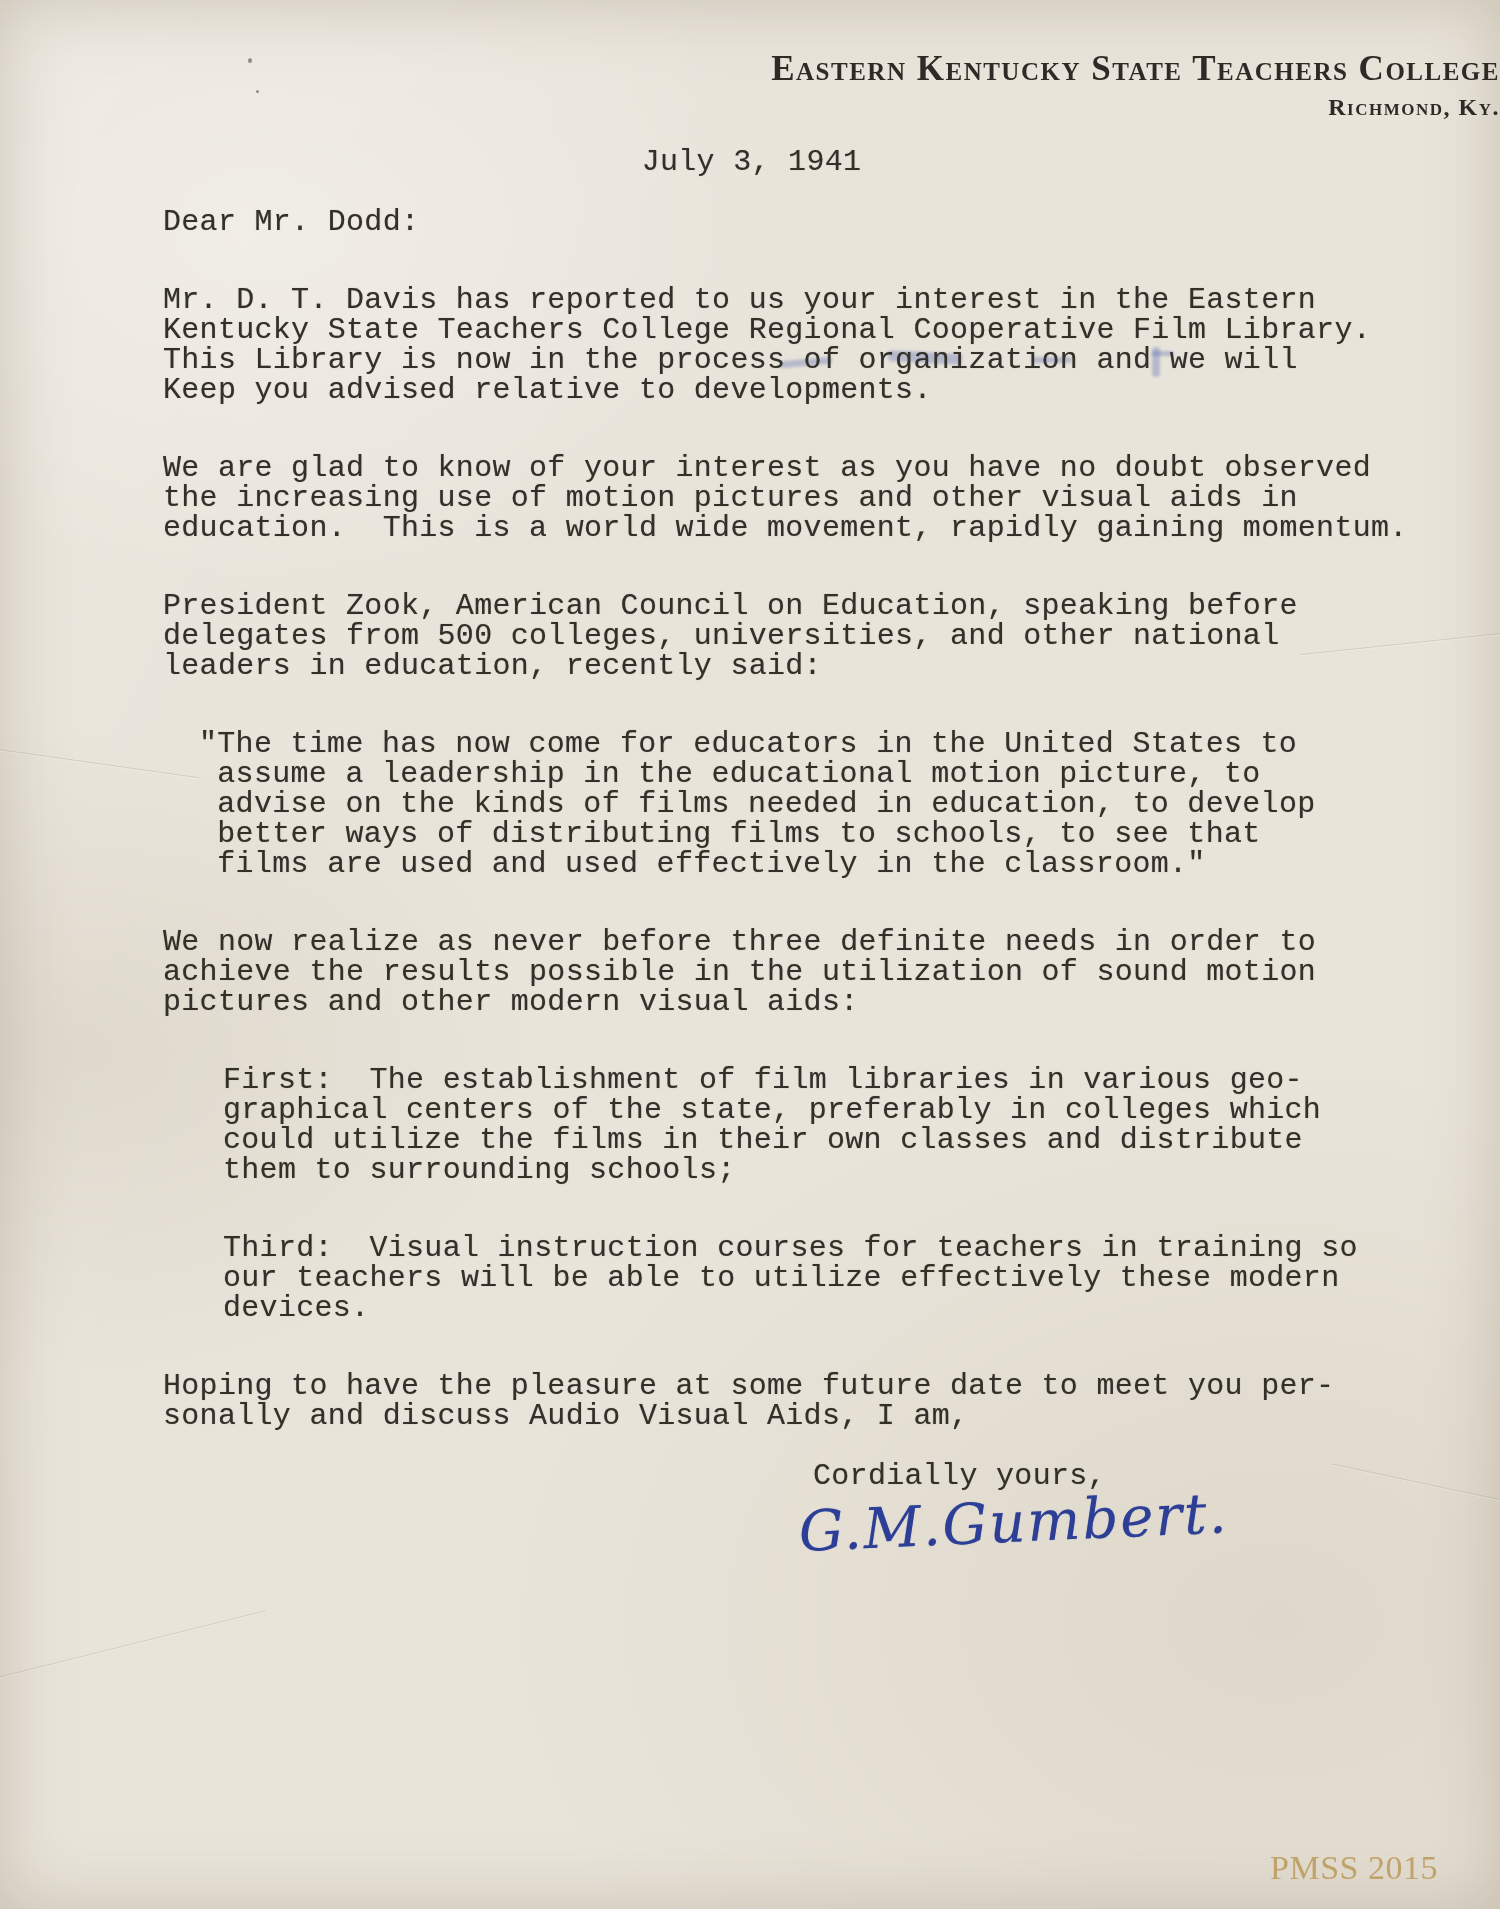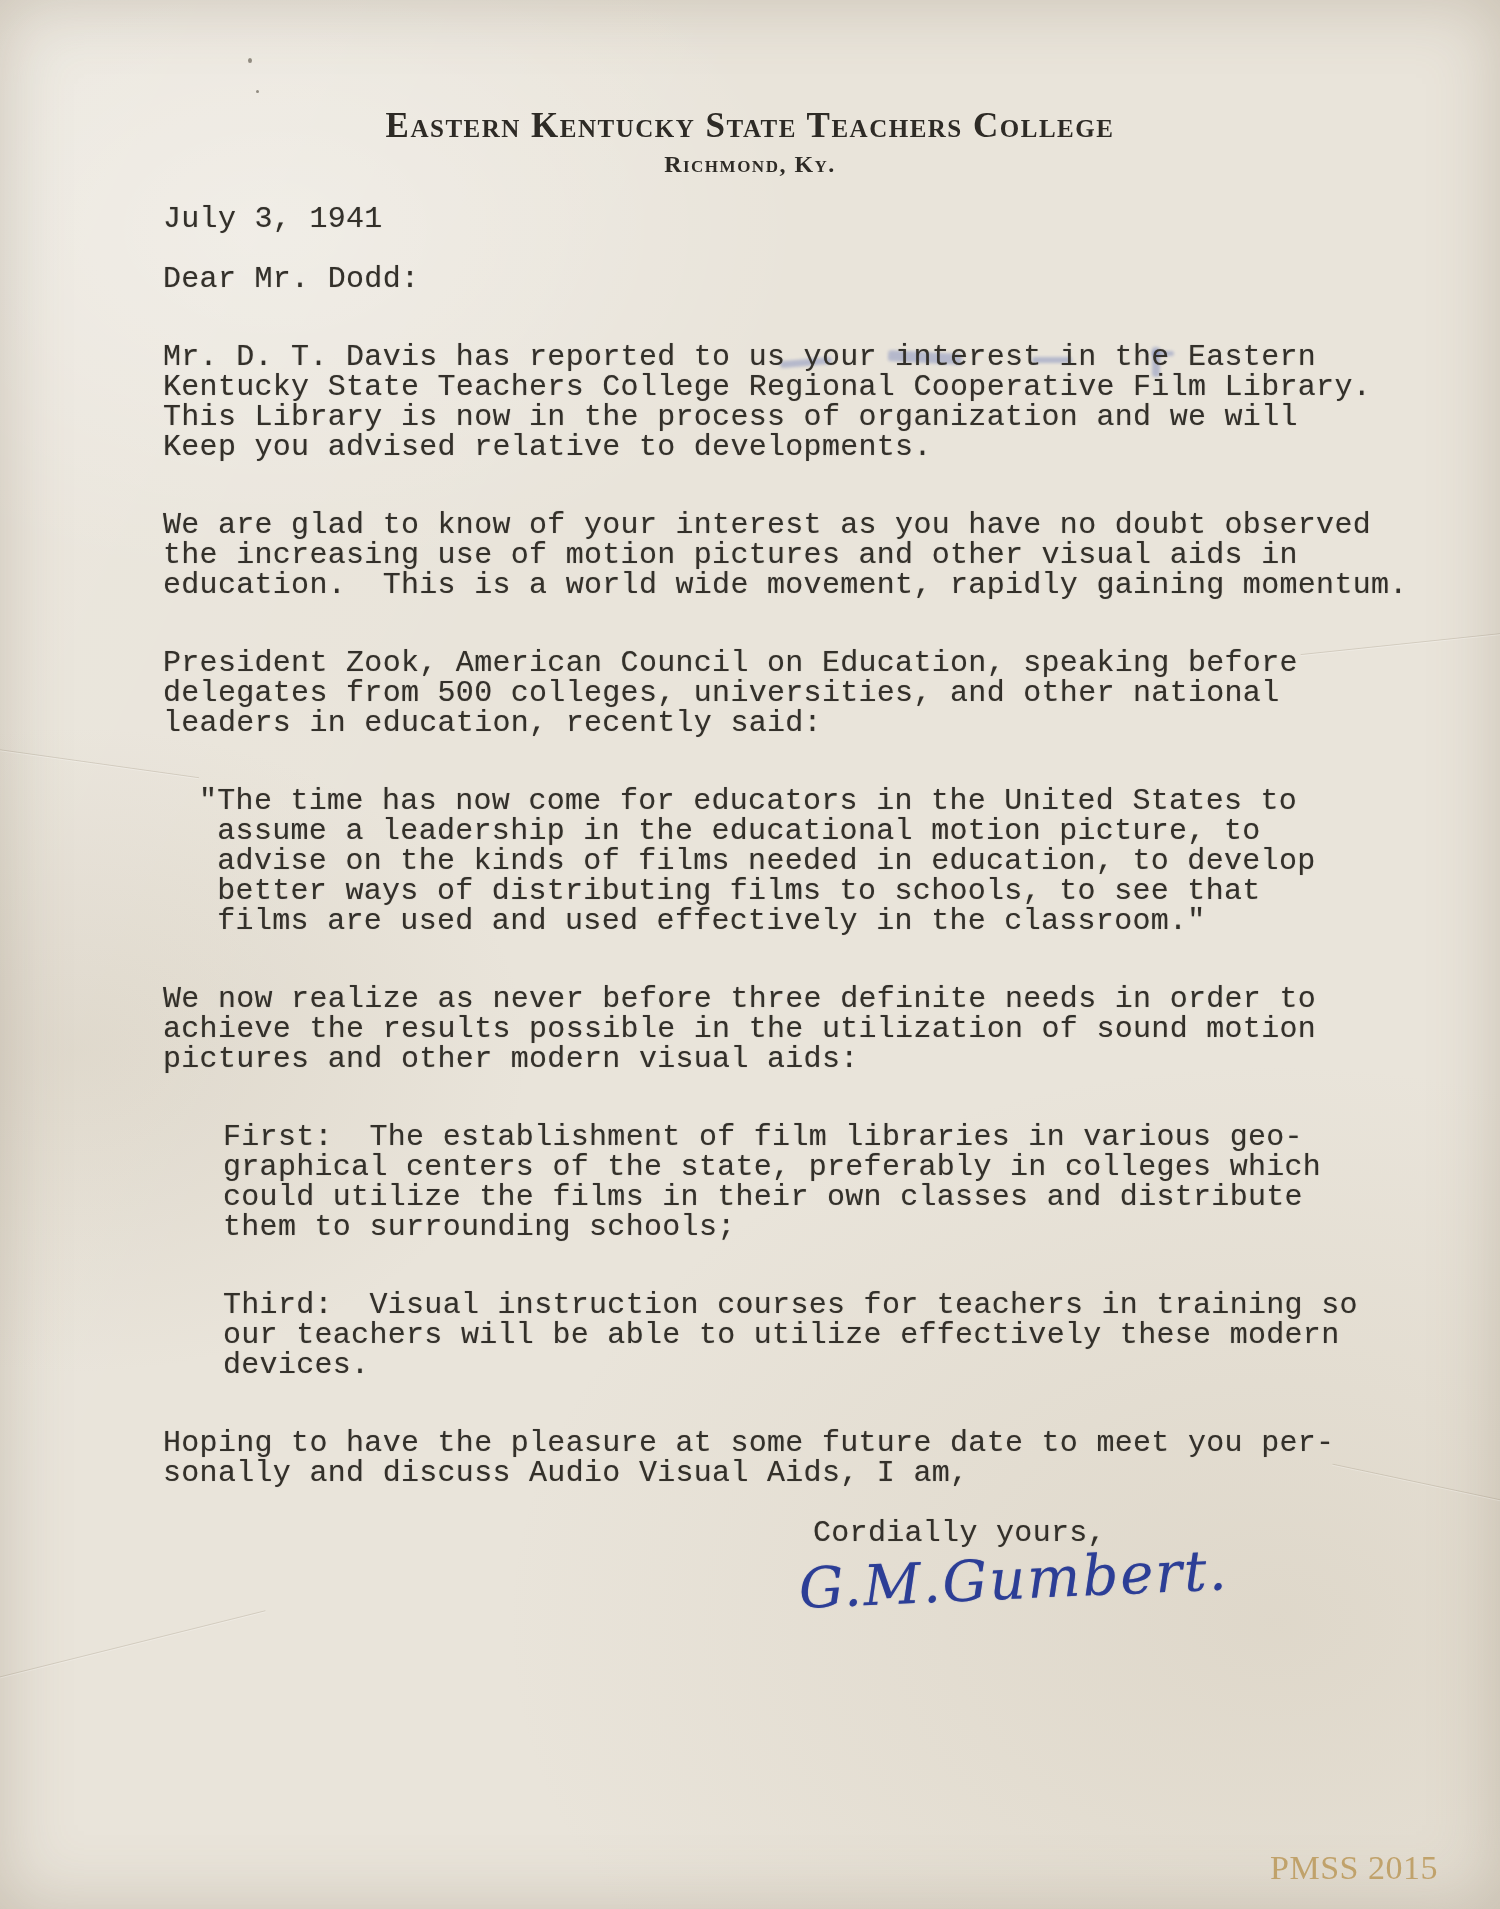--- a/index.html
+++ b/index.html
@@ -30,22 +30,22 @@
   }
   .crease.c1 { left: -40px; top: 760px; width: 240px; height: 3px; transform: rotate(8deg); }
   .crease.c2 { right: -60px; top: 640px; width: 260px; height: 3px; transform: rotate(-6deg); }
   .crease.c3 { left: -30px; bottom: 260px; width: 300px; height: 3px; transform: rotate(-14deg); }
   .crease.c4 { right: -50px; bottom: 420px; width: 220px; height: 3px; transform: rotate(12deg); }
   .speck { position: absolute; background: rgba(70,62,50,0.55); border-radius: 50%; }
   .speck.s1 { left: 248px; top: 58px; width: 4px; height: 5px; }
   .speck.s2 { left: 256px; top: 90px; width: 3px; height: 3px; }
 
   .letterhead {
-    padding-top: 106px;
-    text-align: center;
+    padding-top: 49px;
+    text-align: right;
     font-family: "Liberation Serif", "DejaVu Serif", serif;
   }
   .letterhead .college {
     font-variant: small-caps;
     font-weight: 700;
     font-size: 35px;
     letter-spacing: 1.5px;
     color: #2e2b26;
   }
   .letterhead .city {
@@ -64,21 +64,21 @@
   .typed {
     white-space: pre-wrap;
     font-size: 30px;
     line-height: 30px;
     letter-spacing: 0.3px;
     text-shadow: 0 0 1px rgba(51,48,42,0.38);
     margin: 0;
   }
   .date-line {
     margin-top: 26px;
-    text-align: left;
+    text-align: center;
     padding-right: 110px;
   }
   .address { margin-top: 24px; }
   .salutation { margin-top: 30px; }
   .para { margin-top: 48px; }
   .quote { padding-left: 36px; }
   .list-item { padding-left: 60px; }
 
   .closing {
     margin-top: 30px;

